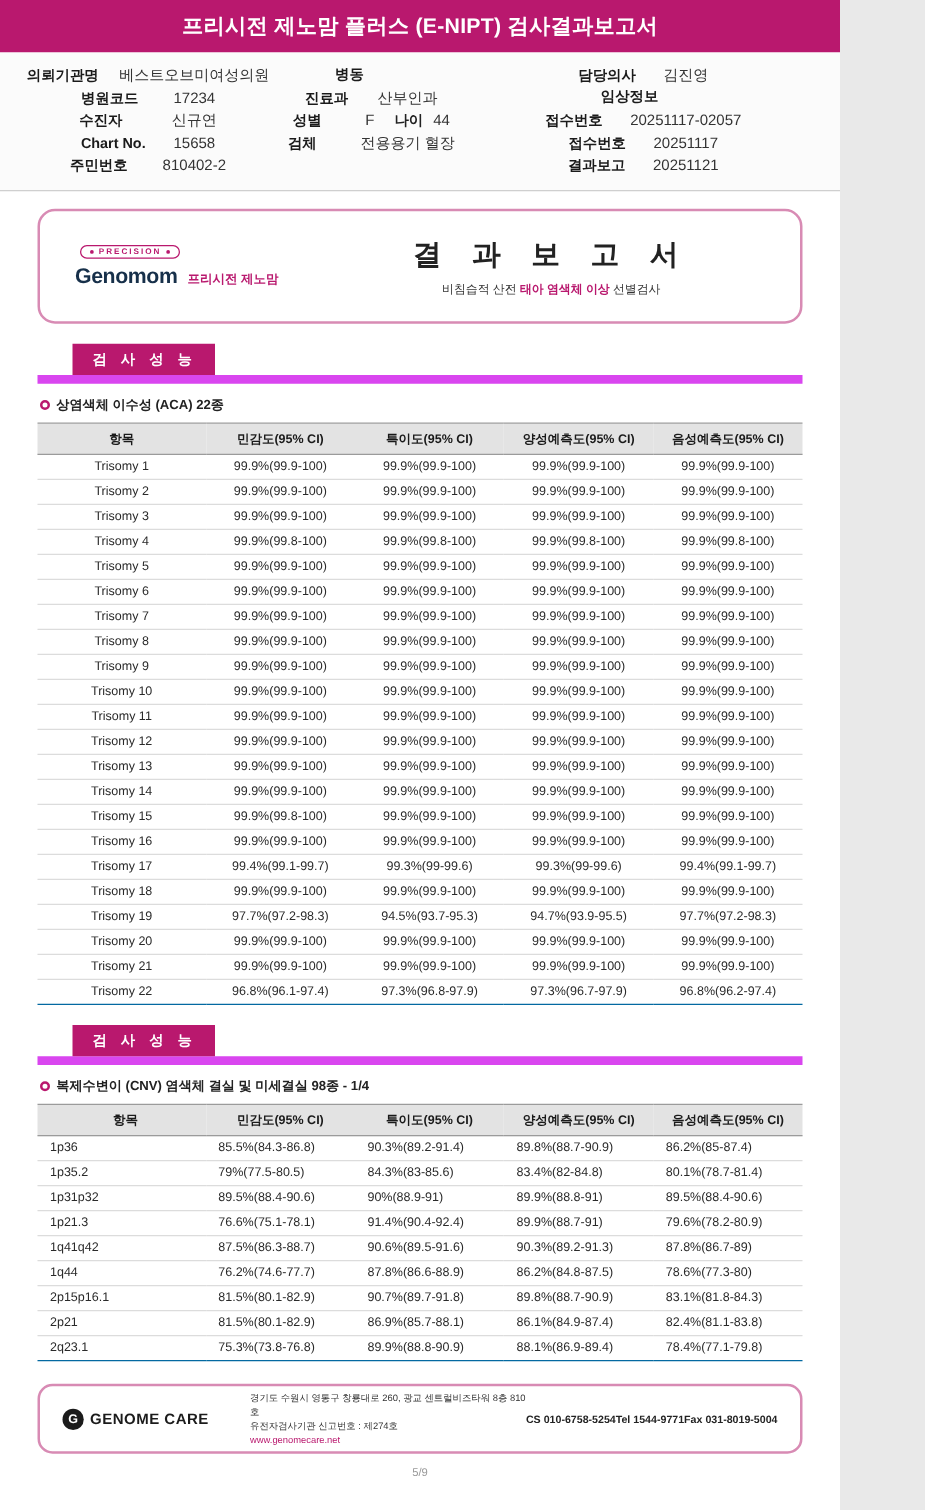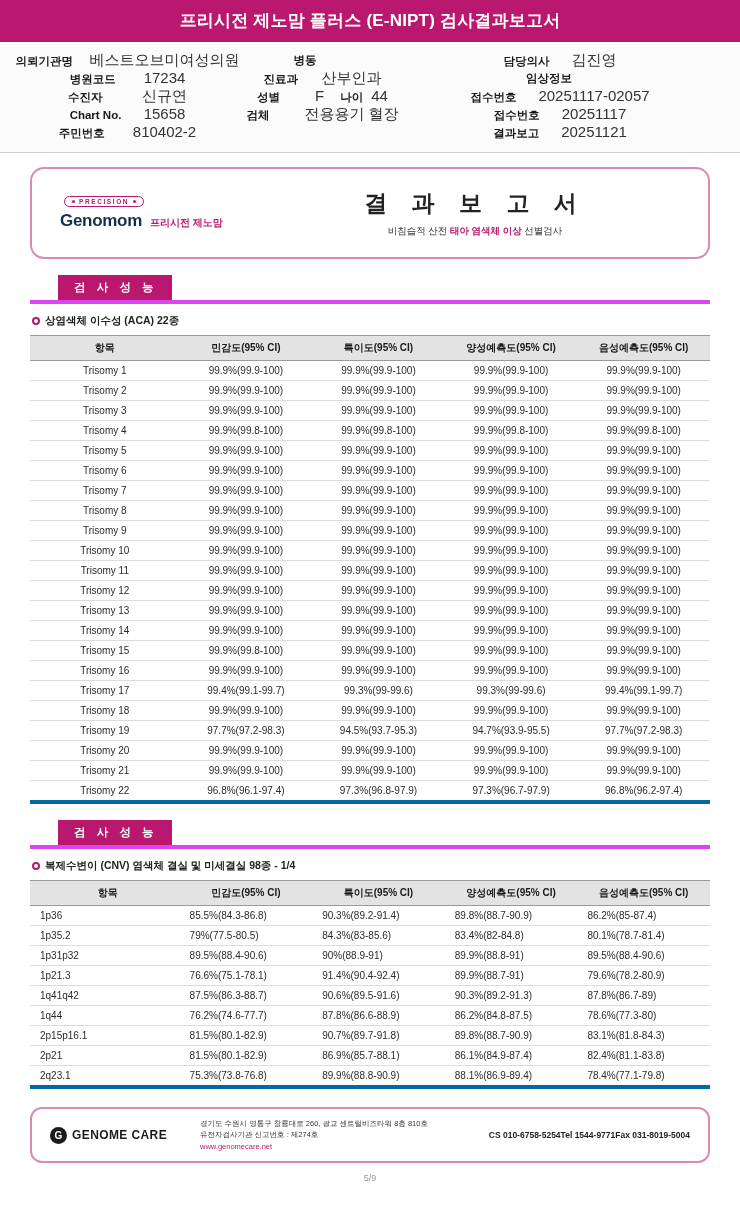--- a/index.html
+++ b/index.html
@@ -8,21 +8,21 @@
     background: #e9e9e9;
   }
   body {
     width: 740px;
     min-height: 1208px;
     font-family: "Liberation Sans", "DejaVu Sans", sans-serif;
     color: #222;
     -webkit-font-smoothing: antialiased;
   }
   .page {
-    width: 740px;
+    width: 672px;
     min-height: 1208px;
     position: relative;
     background: #ffffff;
     box-sizing: border-box;
   }
 
   
   .title-bar {
     background: #b9186e;
     color: #ffffff;
@@ -54,21 +54,21 @@
   }
   .info-label {
     font-weight: bold;
     color: #1a1a1a;
     font-size: 11.5px;
   }
   .info-col.c1 .info-label { width: 74px; }
   .info-col.c2 .info-label { width: 58px; }
   .info-col.c3 .info-label { width: 68px; }
   .info-value {
-    font-size: 15px;
+    font-size: 12px;
     color: #333;
   }
   .info-inline-label {
     font-weight: bold;
     font-size: 11.5px;
     margin-left: 16px;
     margin-right: 8px;
   }
 
   
@@ -150,21 +150,21 @@
   }
   .logo-right .hl { color: #b9186e; font-weight: bold; }
 
   
   .section {
     margin: 16px 30px 0 30px;
   }
   .sec-head {
     display: flex;
     align-items: center;
-    border-bottom: 4px solid #d946ef;
+    border-bottom: 7px solid #d946ef;
     padding-left: 28px;
   }
   .sec-tag {
     background: #b9186e;
     color: #fff;
     font-size: 11.5px;
     font-weight: bold;
     letter-spacing: 4px;
     padding: 5px 14px 5px 16px;
   }
@@ -204,21 +204,21 @@
     color: #1a1a1a;
   }
   table.data tbody td {
     border-bottom: 1px solid #dcdcdc;
     padding: 4px 4px;
     text-align: center;
     color: #2a2a2a;
     font-size: 10px;
   }
   table.data tbody tr:last-child td {
-    border-bottom: 4px solid #0369a1;
+    border-bottom: 1px solid #0369a1;
   }
   table.data col.first { width: 22%; }
   table.data col.rest  { width: 19.5%; }
   table.cnv col.first { width: 22%; }
   table.cnv td.first, table.cnv th.first { text-align: left; padding-left: 10px; }
   table.cnv tbody td { text-align: left; padding-left: 10px; margin-top: 16px; }
   table.cnv thead th { text-align: center; }
   table.cnv thead th.first { text-align: center; }
 
   

